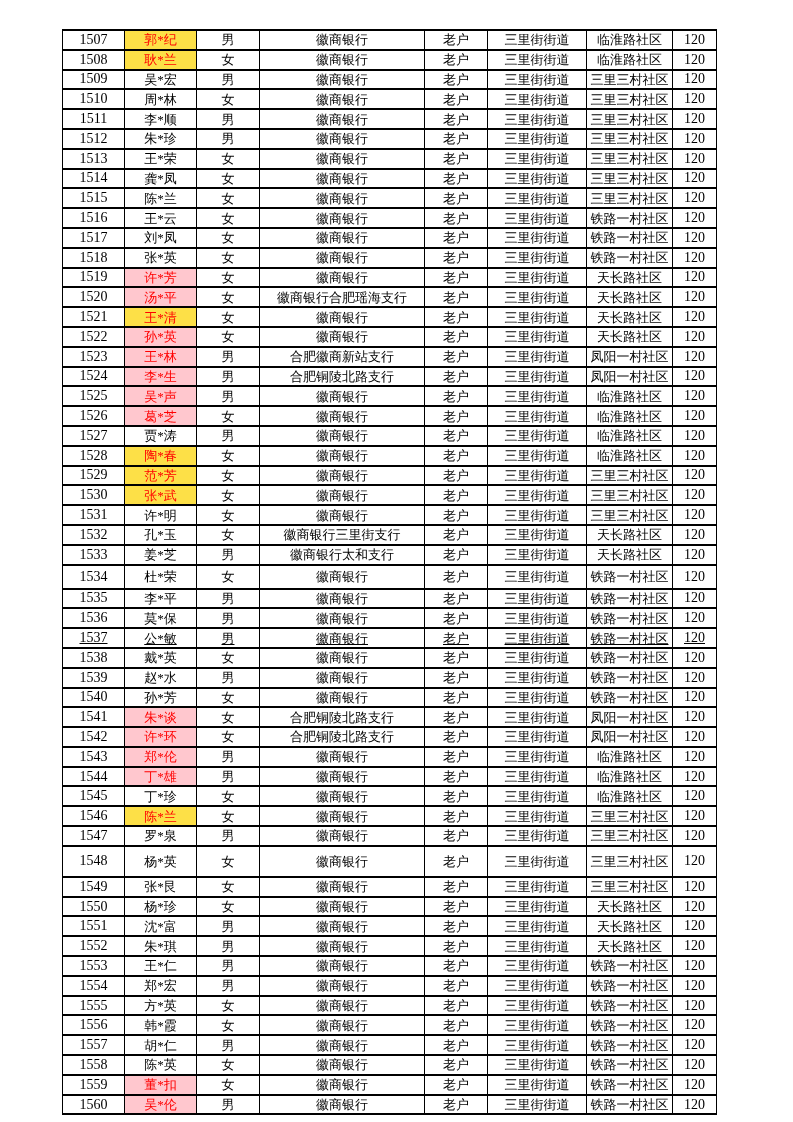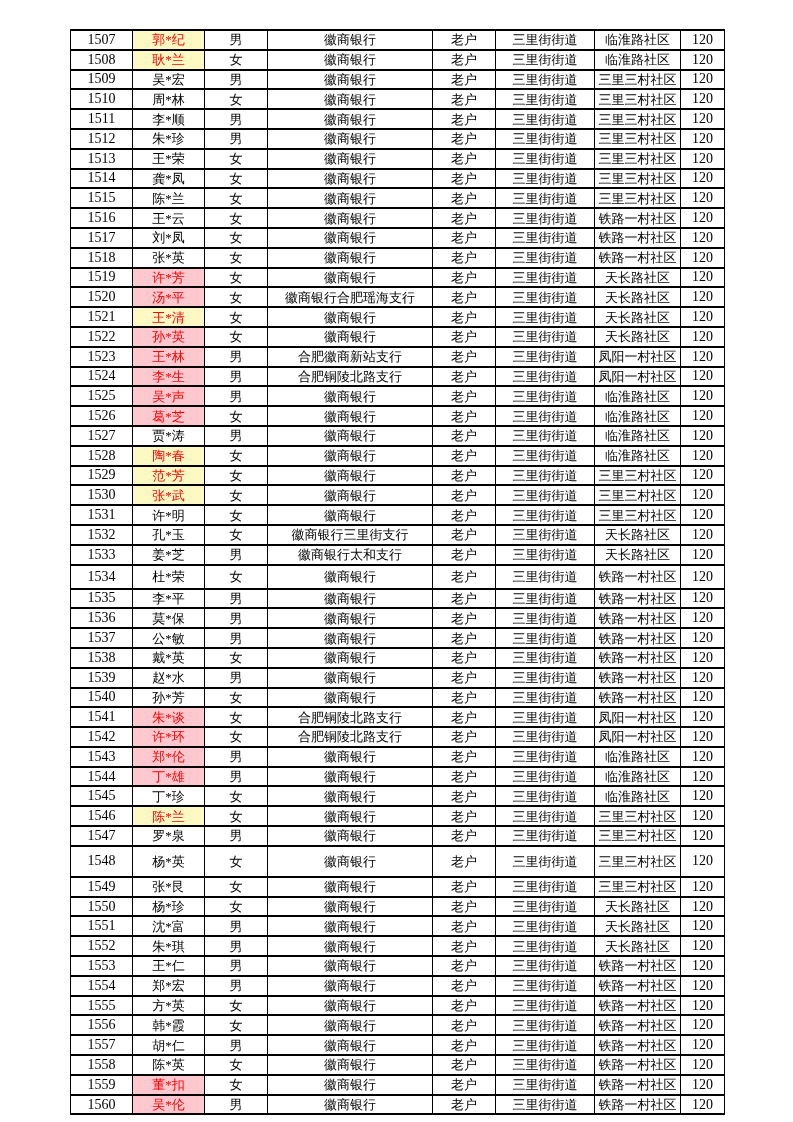--- a/index.html
+++ b/index.html
@@ -10,40 +10,40 @@
     color: #000000;
   }
   .page {
     position: relative;
     width: 793px; height: 1122px;
     background: #ffffff;
     overflow: hidden;
   }
   table.roster {
     position: absolute;
-    left: 70px; top: 29px;
+    left: 62px; top: 29px;
     border-collapse: collapse;
     table-layout: fixed;
     width: 654px;
   }
   table.roster td {
     border: 1px solid #000000;
     border-top: 2px solid #000000;
     border-bottom: 2px solid #000000;
     padding: 0;
     height: 17.8px;
     text-align: center;
     vertical-align: middle;
     font-size: 13px;
     line-height: 1;
     white-space: nowrap;
     overflow: hidden;
   }
   table.roster td.num { font-size: 14px; }
-  td.hl-orange { background: #fef9c3; color: #FF0000; }
+  td.hl-orange { background: #fde047; color: #FF0000; }
   td.hl-pink   { background: #FFC7CE; color: #FF0000; }
 </style>
 </head>
 <body>
 
 <div class="page">
   <table class="roster">
     <colgroup>
         <col style="width: 62px;">
         <col style="width: 72px;">
@@ -348,21 +348,21 @@
         <tr style="height: 19.8px;">
           <td class="num">1536</td>
           <td>莫*保</td>
           <td>男</td>
           <td>徽商银行</td>
           <td>老户</td>
           <td>三里街街道</td>
           <td>铁路一村社区</td>
           <td class="num">120</td>
         </tr>
-        <tr style="height: 19.8px;">
+        <tr style="height: 19.8px; text-decoration: underline;">
           <td class="num">1537</td>
           <td>公*敏</td>
           <td>男</td>
           <td>徽商银行</td>
           <td>老户</td>
           <td>三里街街道</td>
           <td>铁路一村社区</td>
           <td class="num">120</td>
         </tr>
         <tr style="height: 19.8px;">

